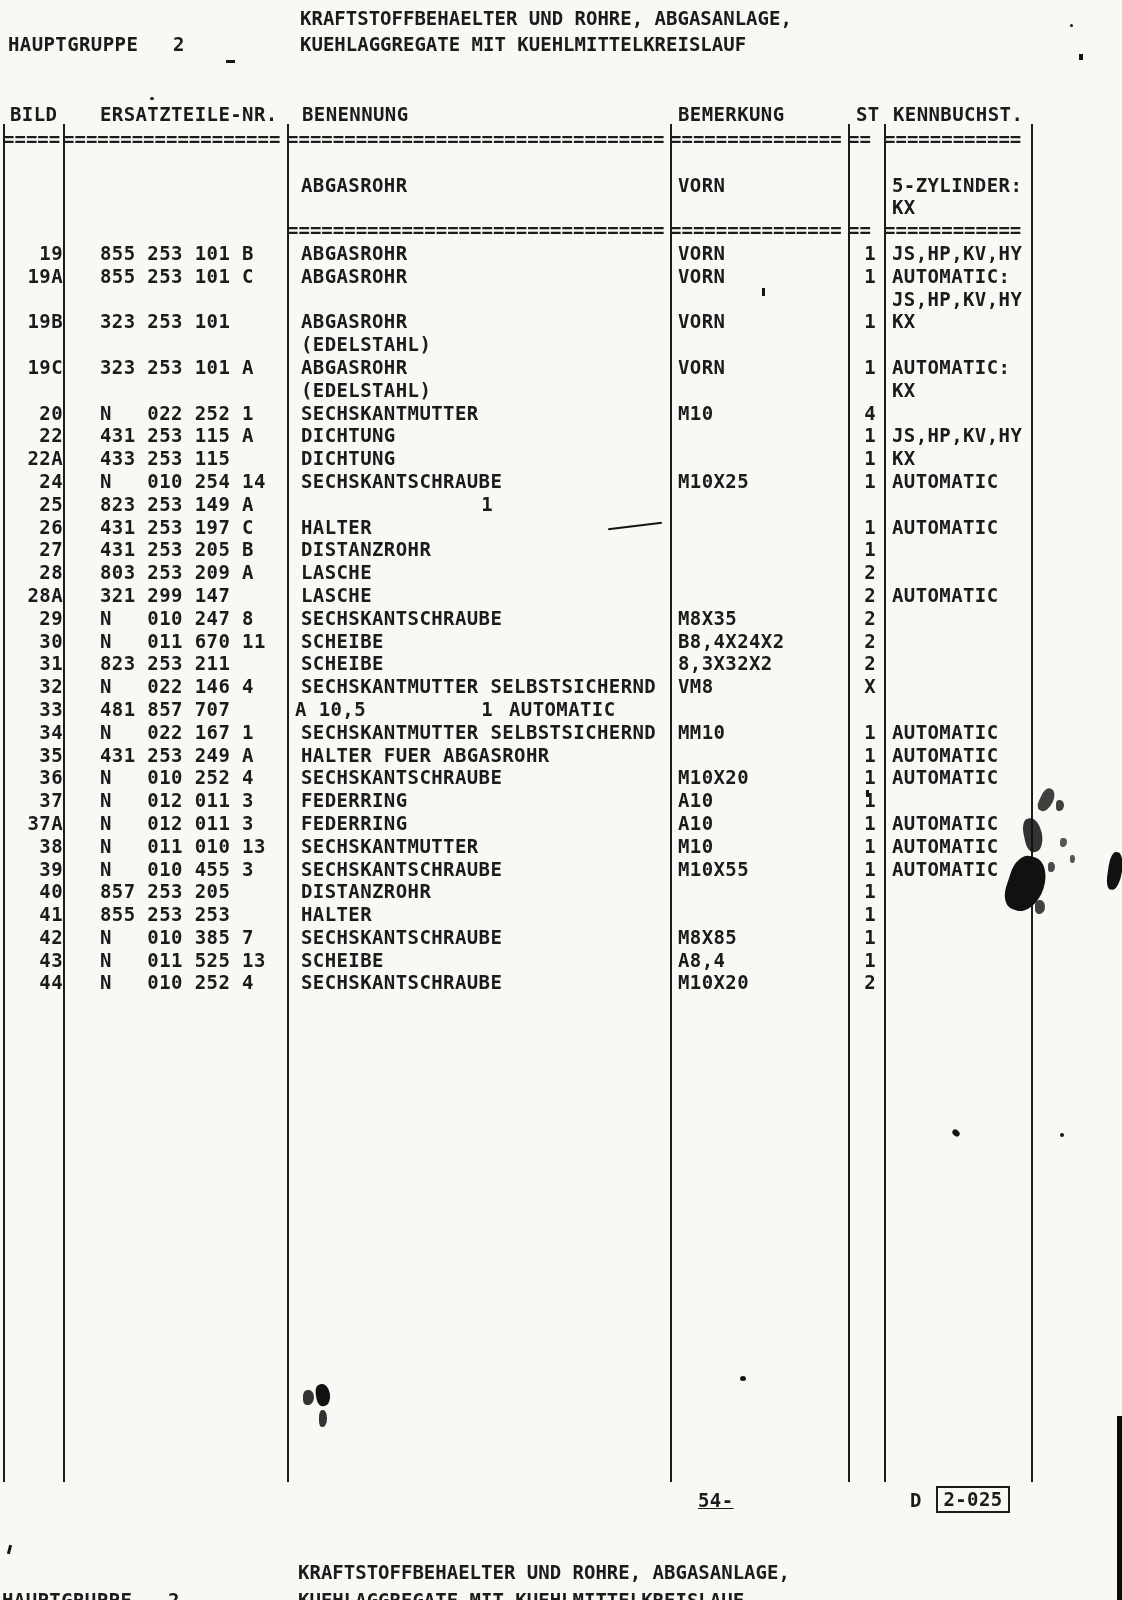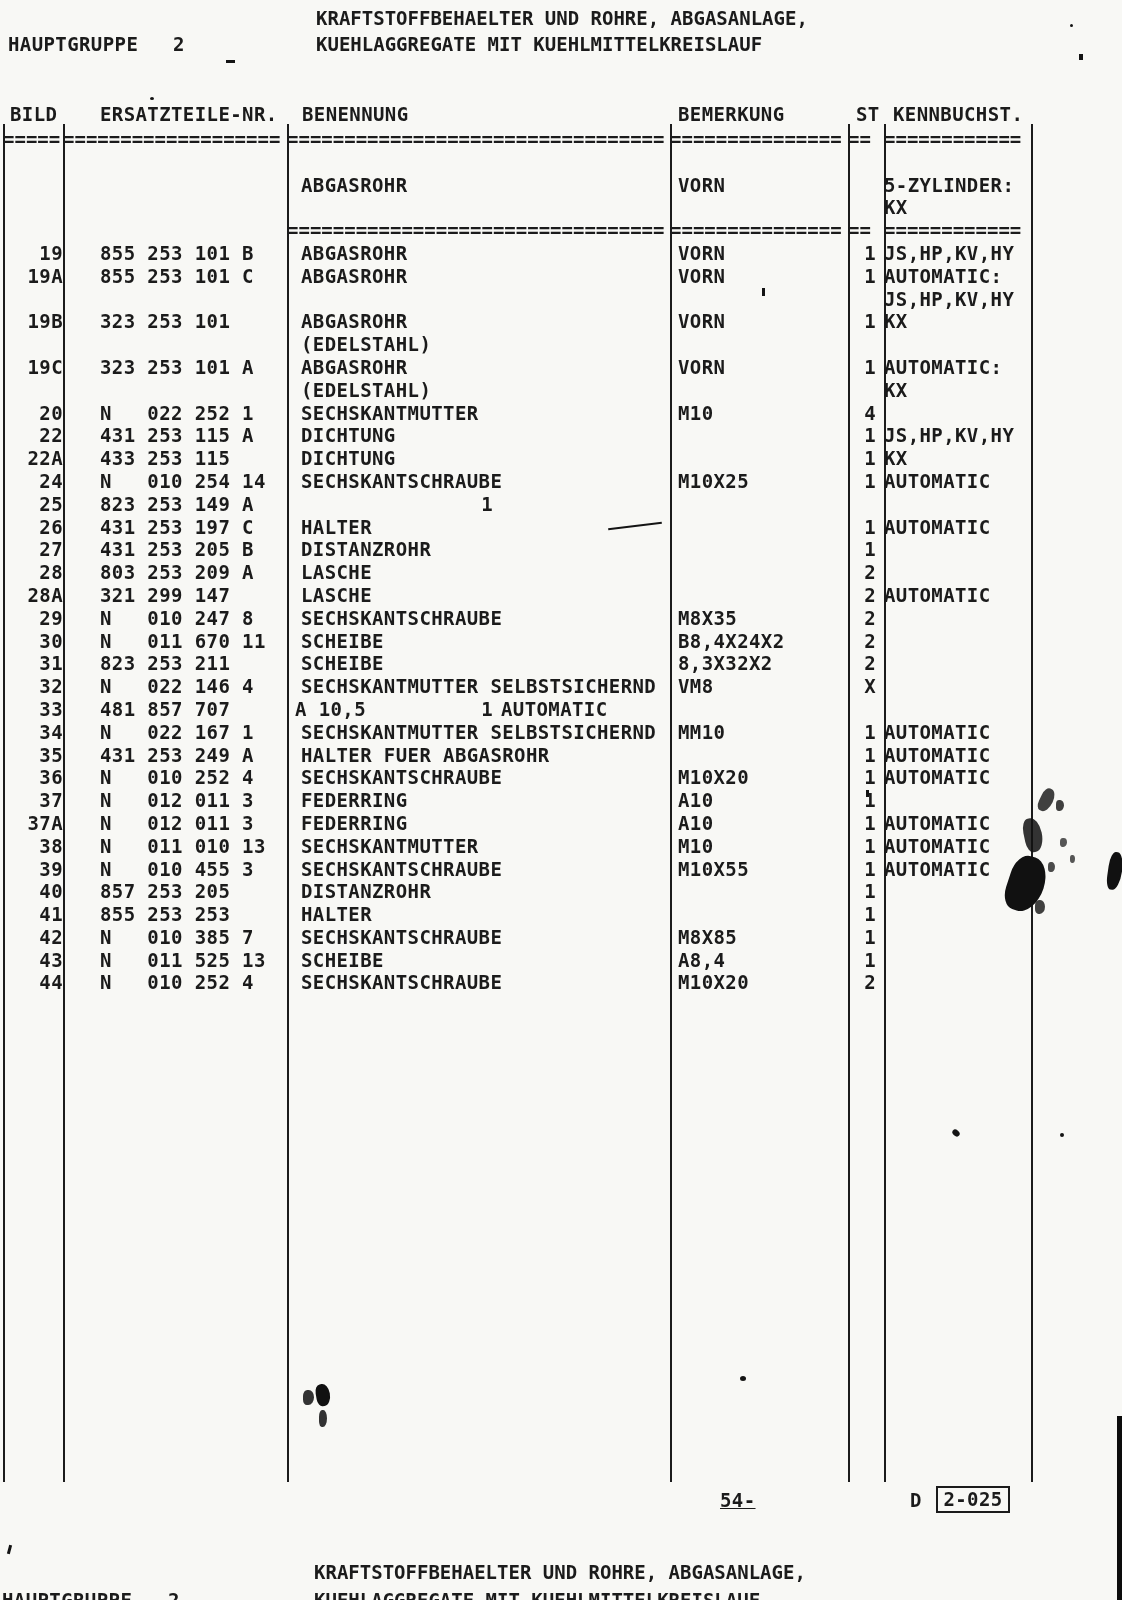--- a/index.html
+++ b/index.html
@@ -9,35 +9,35 @@
     width:1122px; height:1600px;
     background:#f8f8f5;
     overflow:hidden;
     font-family:"DejaVu Sans Mono","Liberation Mono",monospace;
     font-weight:700;
     color:#1b1b1b;
     font-size:19px;
     letter-spacing:0.4px;
   }
   .abs { position:absolute; white-space:pre; }
-  .title { letter-spacing:0;margin-left:16px; }
+  .title { letter-spacing:0; }
 
   
   .vline { position:absolute; top:124px; width:2px; height:1358px; background:#1c1c1c; }
 
   
   .table-rows { position:absolute; left:3px; top:128px; width:1029px; }
   .trow { display:flex; height:22.8px; line-height:22.8px; }
   .cell { white-space:pre; overflow:visible; }
   .c-bild { width:60px;  text-align:right; }
   .c-nr   { width:224px; padding-left:37px; }
   .c-ben  { width:383px; padding-left:14px; }
   .c-bem  { width:178px; padding-left:8px; }
   .c-st   { width:36px;  text-align:right; padding-right:8px; }
-  .c-kenn { width:148px; }
+  .c-kenn { width:148px; padding-left:8px; }
   .trow.sep .cell { padding:0; text-align:left; letter-spacing:0; }
 
   
   .colhead { position:absolute; top:103px; white-space:pre; }
 
   
   .code-box {
     position:absolute; left:936px; top:1486px;
     width:74px; height:27px;
     border:2px solid #1b1b1b;
@@ -373,21 +373,21 @@
       <div class="trow">
         <div class="cell c-bild">44</div>
         <div class="cell c-nr">N   010 252 4</div>
         <div class="cell c-ben">SECHSKANTSCHRAUBE</div>
         <div class="cell c-bem">M10X20</div>
         <div class="cell c-st">2</div>
         <div class="cell c-kenn"></div>
       </div>
     </div>
 
-  <div class="abs" style="left:720px; top:1489px;text-decoration:underline;">54-</div>
+  <div class="abs" style="left:698px; top:1489px;text-decoration:underline;">54-</div>
   <div class="abs" style="left:910px; top:1489px;">D</div>
   <div class="code-box">
     <span>2-025</span>
   </div>
 
   <div class="abs title" style="left:298px; top:1561px;">KRAFTSTOFFBEHAELTER UND ROHRE, ABGASANLAGE,</div>
   <div class="abs" style="left:2px;   top:1589px;">HAUPTGRUPPE</div>
   <div class="abs" style="left:168px; top:1589px;">2</div>
   <div class="abs title" style="left:298px; top:1589px;">KUEHLAGGREGATE MIT KUEHLMITTELKREISLAUF</div>
 

